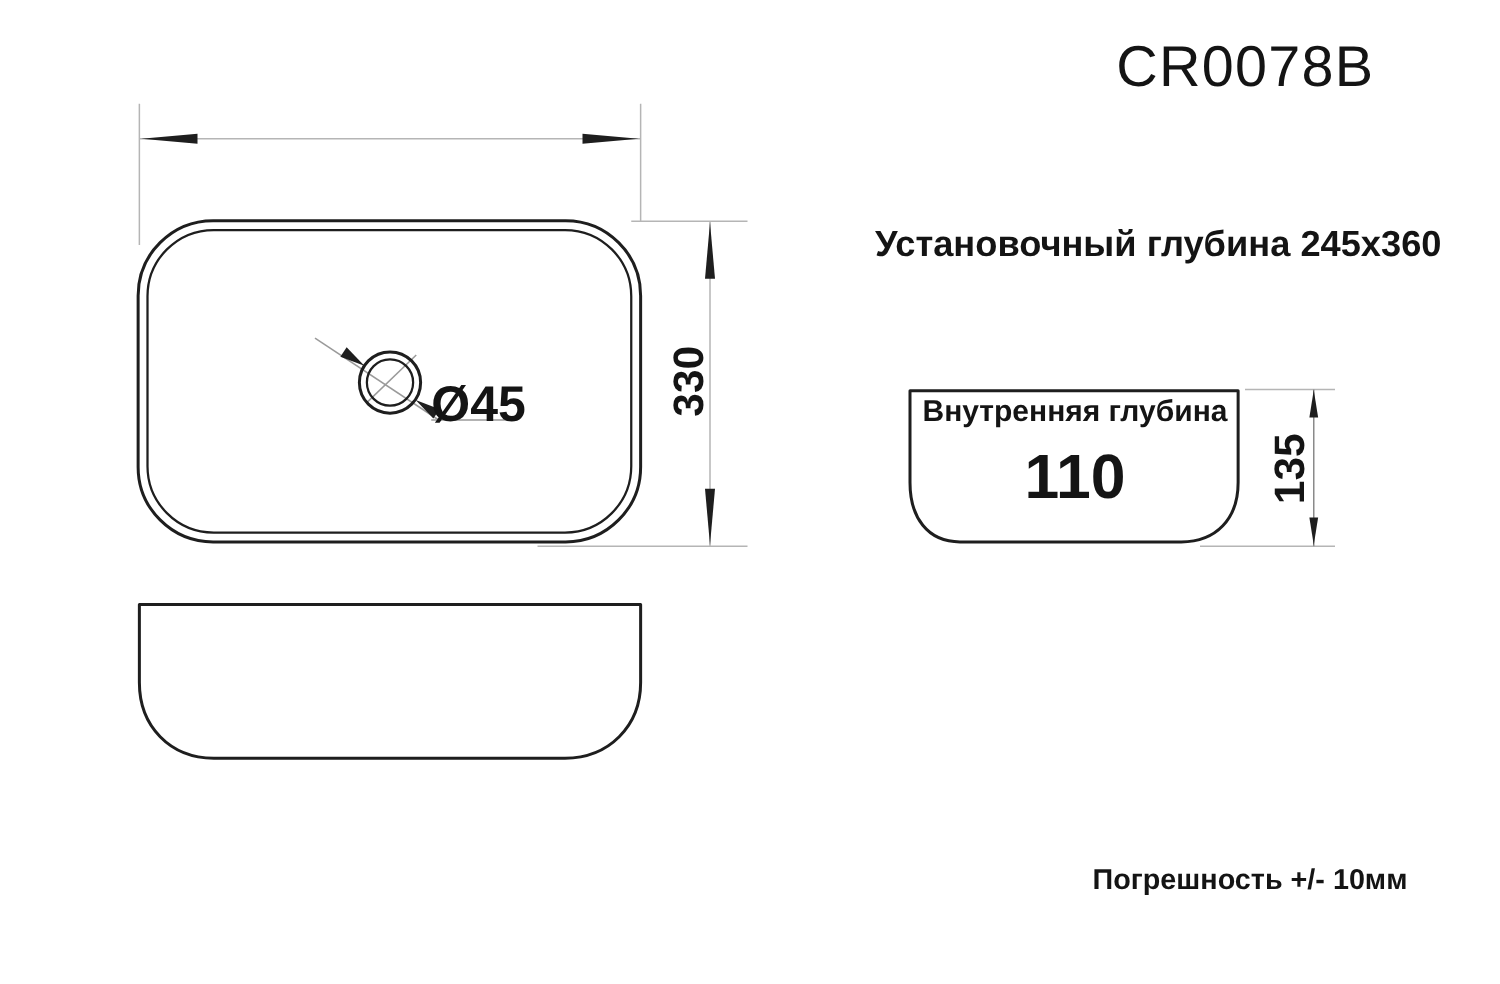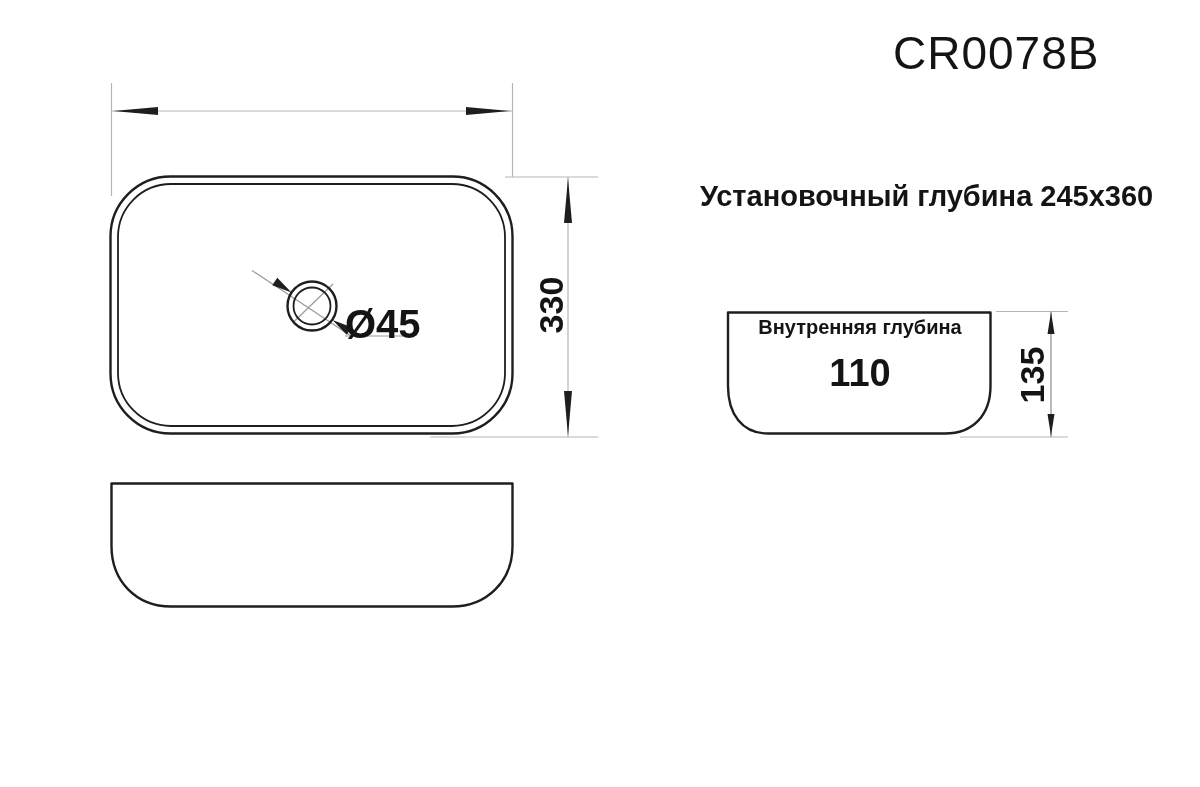--- a/index.html
+++ b/index.html
@@ -18,22 +18,22 @@
   .hdim{stroke:var(--height_dim_line);stroke-width:1.2;fill:none;}
   .arrow{fill:var(--arrow);stroke:none;}
   .txt{position:absolute;color:var(--text);white-space:nowrap;}
   .b{font-weight:bold;}
   .center{text-align:center;}
   .rot{transform:rotate(-90deg);transform-origin:center center;}
   .model{font-size:46px;letter-spacing:1px;}
   .install{font-size:29px;}
   .dimnum{font-size:34px;}
   .drainnum{font-size:40px;}
-  .depthlabel{font-size:20px;}
-  .depthnum{font-size:38px;text-align:center;}
+  .depthlabel{font-size:24px;}
+  .depthnum{font-size:50px;text-align:center;}
   .tol{font-size:23px;}
 </style>
 </head>
 <body>
 
 <div class="page">
 
   <svg width="1200" height="787" viewBox="0 0 1200 787">
 
     <g>
@@ -92,14 +92,15 @@
   <div class="txt dimnum b center rot" style="left:491px;top:285px;width:120px;height:40px;line-height:40px;">330</div>
 
   <div class="txt drainnum b" style="left:345px;top:302px;">Ø45</div>
 
   <div class="txt depthlabel b center" style="left:729px;top:316px;width:262px;">Внутренняя глубина</div>
 
   <div class="txt depthnum b center" style="left:760px;top:352px;width:200px;">110</div>
 
   <div class="txt dimnum b center rot" style="left:982px;top:355px;width:100px;height:40px;line-height:40px;">135</div>
 
+  <div class="txt tol b center" style="left:860px;top:690px;width:280px;">Погрешность +/- 10мм</div>
 
 </div>
 
 </body></html>

